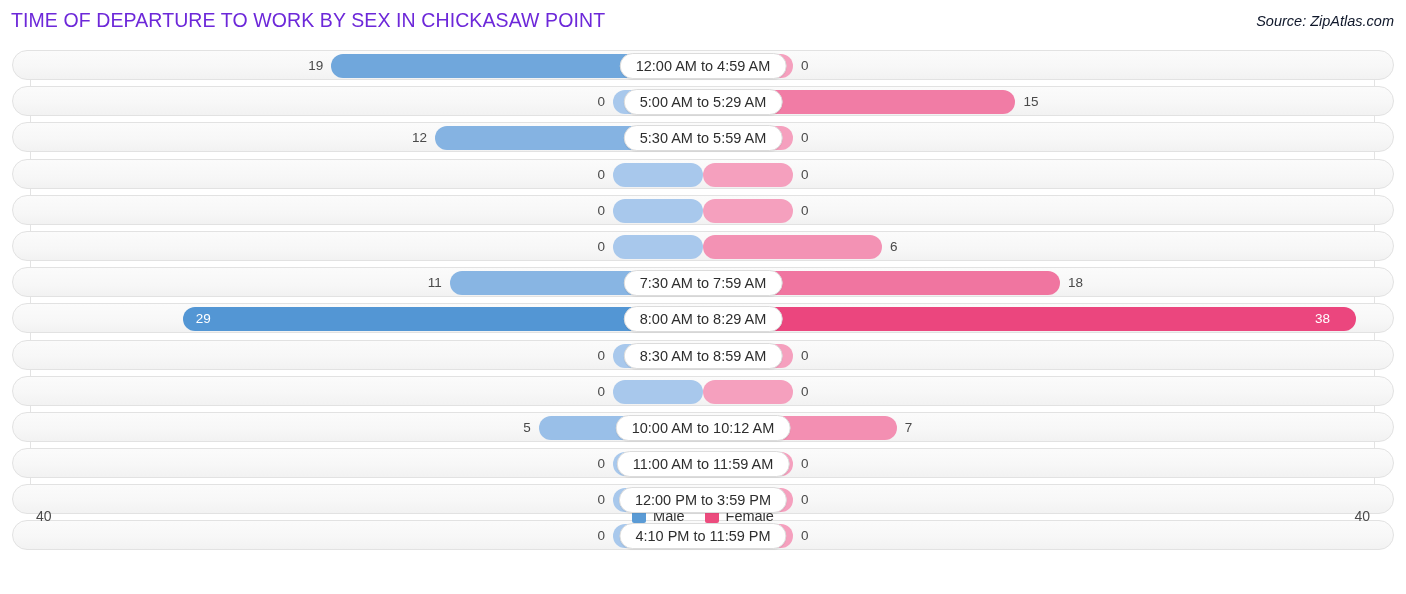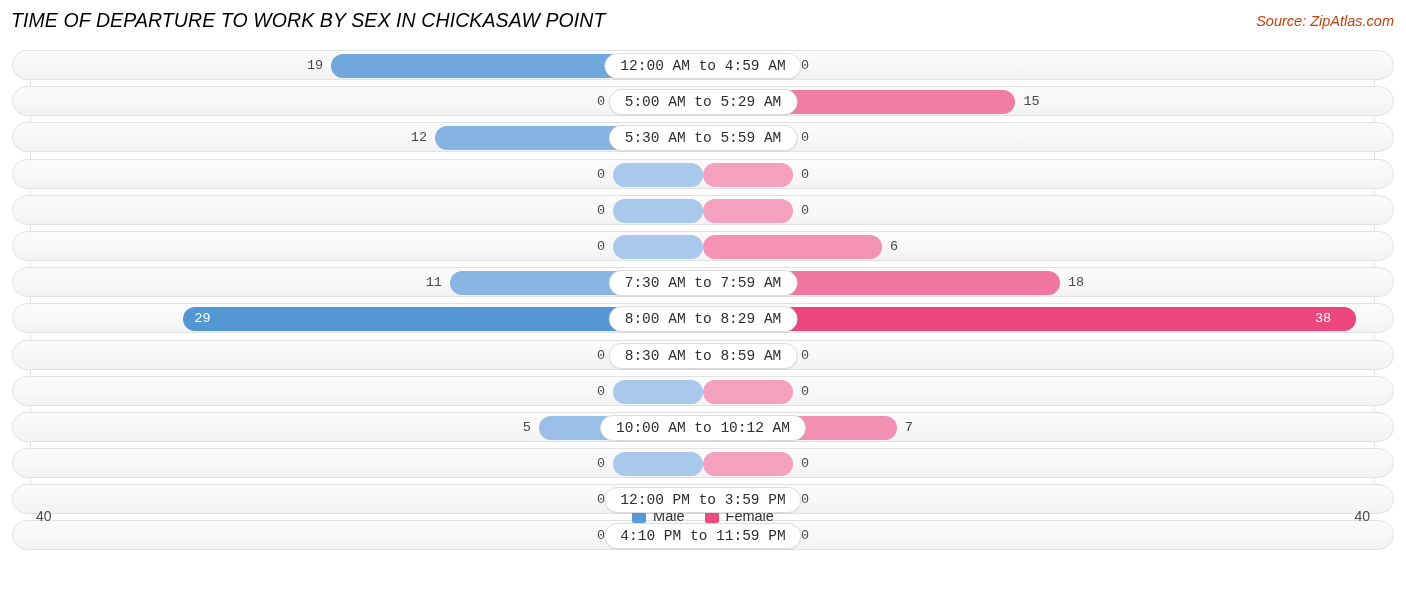--- a/index.html
+++ b/index.html
@@ -7,44 +7,43 @@
     margin: 0; padding: 0;
     width: 1406px; height: 594px;
     background: #ffffff;
     font-family: "Liberation Sans", sans-serif;
     overflow: hidden;
   }
   .page { position: relative; width: 1406px; height: 594px; background: #fff; }
 
   .title {
     position: absolute; left: 11px; top: 9px;
-    font-size: 19.5px; color: #000000; letter-spacing: 0.1px;
-    white-space: nowrap;
-    font-style: italic;
+    font-size: 19.5px; color: #6d28d9; letter-spacing: 0.1px;
+    white-space: nowrap;
   }
   .source {
     position: absolute; right: 12px; top: 13px;
-    font-size: 14.5px; font-style: italic; color: #c2410c;
+    font-size: 14.5px; font-style: italic; color: #0f172a;
     white-space: nowrap;
   }
 
   .chart {
     position: absolute; left: 0; top: 50px;
     width: 1406px; height: 502px;
   }
 
   
   .gridline {
     position: absolute; top: 0; bottom: 48px;
     width: 1px; background: #e3e3e3;
   }
   .gridline.left  { left: 30px; }
   .gridline.right { left: 1374px; }
 
-  .rows { position: absolute; left: 0; top: 0; width: 1406px; font-family: Liberation Mono, monospace; }
+  .rows { position: absolute; left: 0; top: 0; width: 1406px; }
 
   .row {
     position: relative;
     height: 30px;
     margin: 0 12px 6.2px 12px;
     background: linear-gradient(180deg,#fbfbfb 0%, #f7f7f7 60%, #f2f2f2 100%);
     border: 1px solid #e2e2e2;
     border-radius: 16px;
   }
 
@@ -230,20 +229,21 @@
             <div class="vlabel female" style="left: 64.625%;">7</div>
             <div class="cat">10:00 AM to 10:12 AM</div>
           </div>
         </div>
         <div class="row">
           <div class="track">
             <div class="bar male" style="width: 6.5%; right: 50%; background: rgb(168, 200, 236);"></div>
             <div class="vlabel male" style="right: 57.1%;">0</div>
             <div class="bar female" style="width: 6.5%; left: 50%; background: rgb(245, 160, 190);"></div>
             <div class="vlabel female" style="left: 57.1%;">0</div>
+            <div class="cat">11:00 AM to 11:59 AM</div>
           </div>
         </div>
         <div class="row">
           <div class="track">
             <div class="bar male" style="width: 6.5%; right: 50%; background: rgb(168, 200, 236);"></div>
             <div class="vlabel male" style="right: 57.1%;">0</div>
             <div class="bar female" style="width: 6.5%; left: 50%; background: rgb(245, 160, 190);"></div>
             <div class="vlabel female" style="left: 57.1%;">0</div>
             <div class="cat">12:00 PM to 3:59 PM</div>
           </div>

